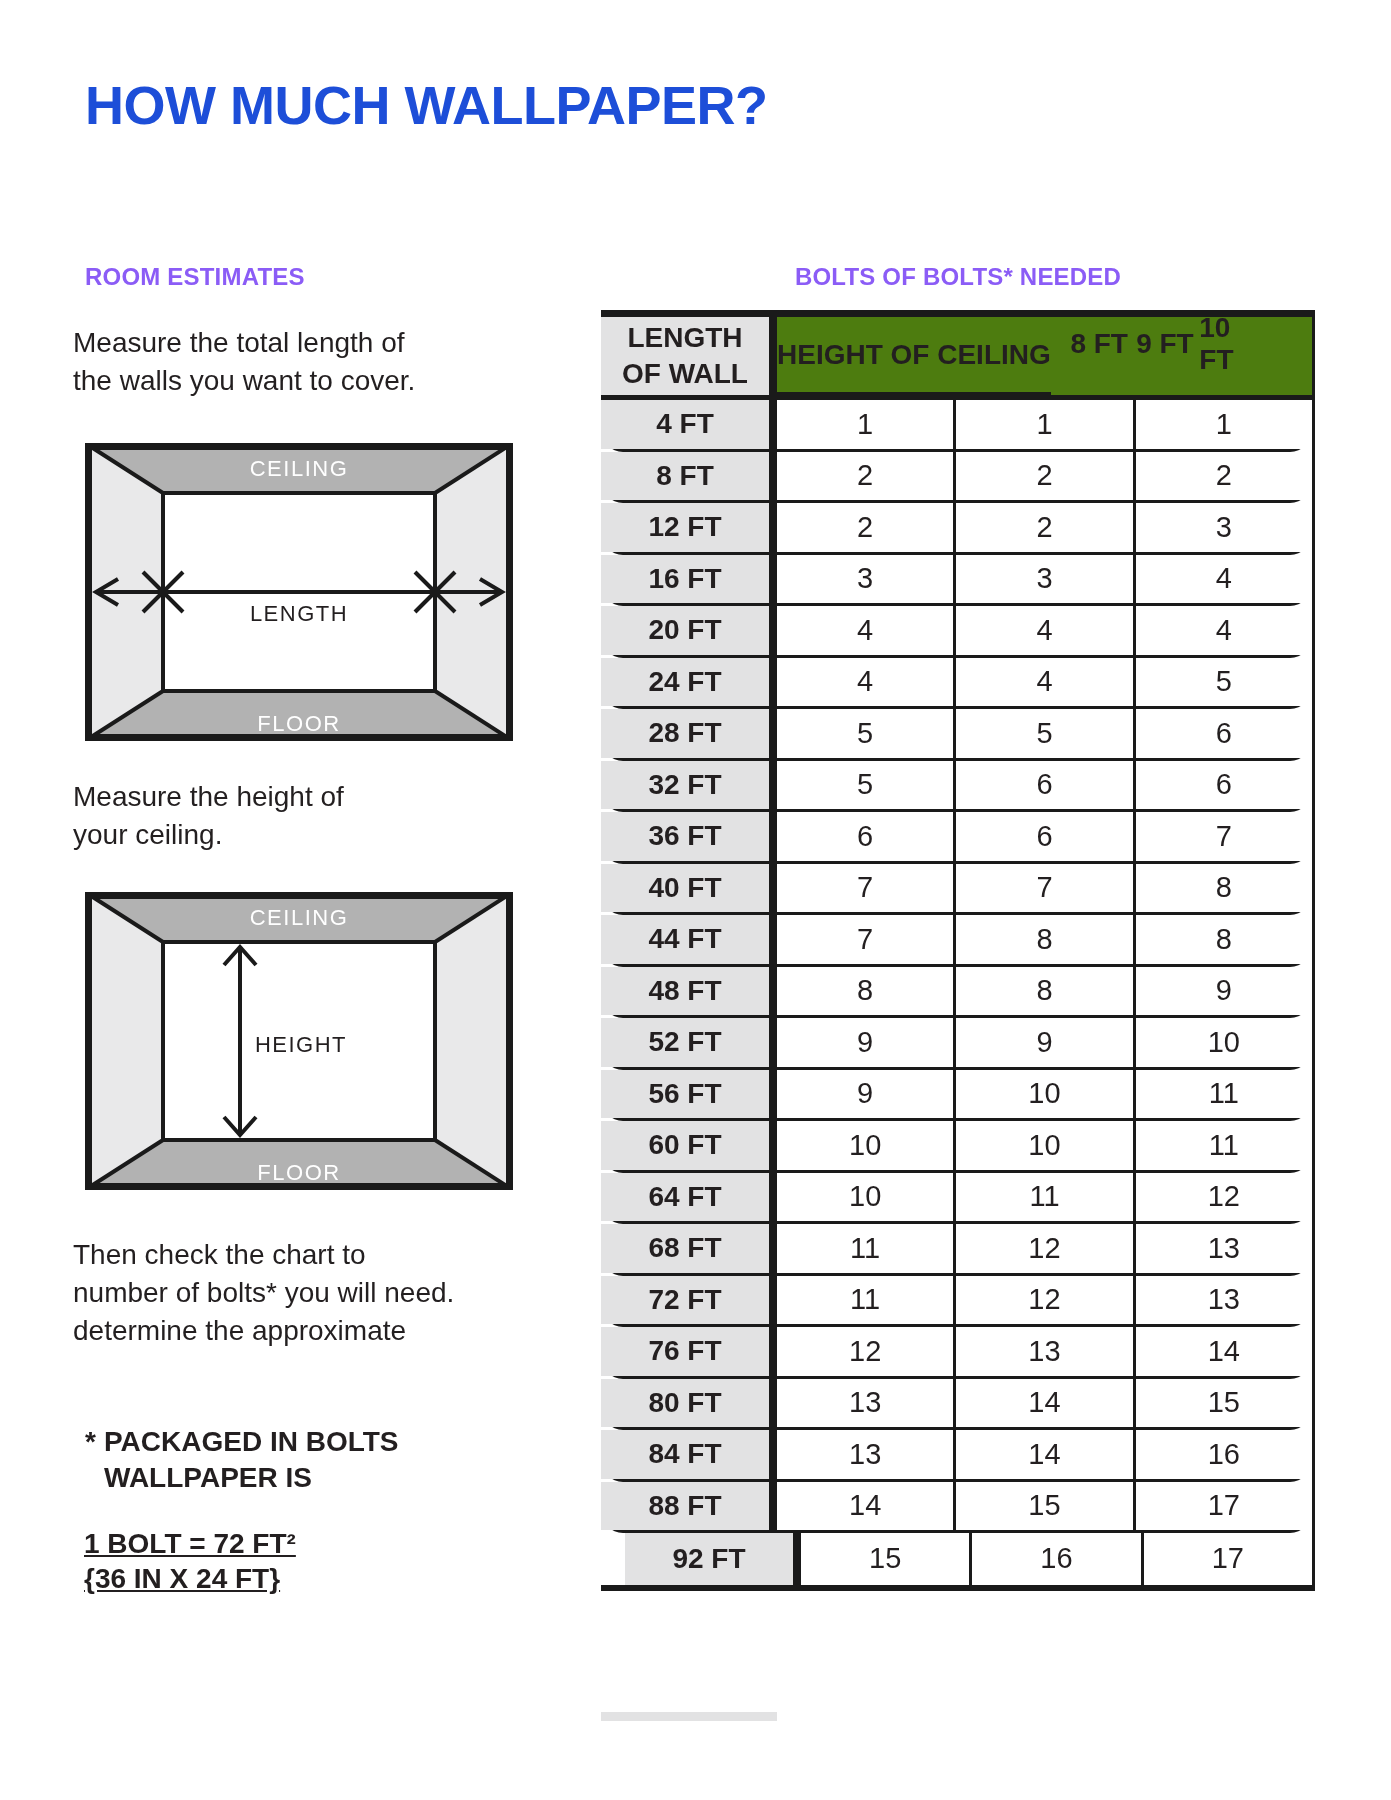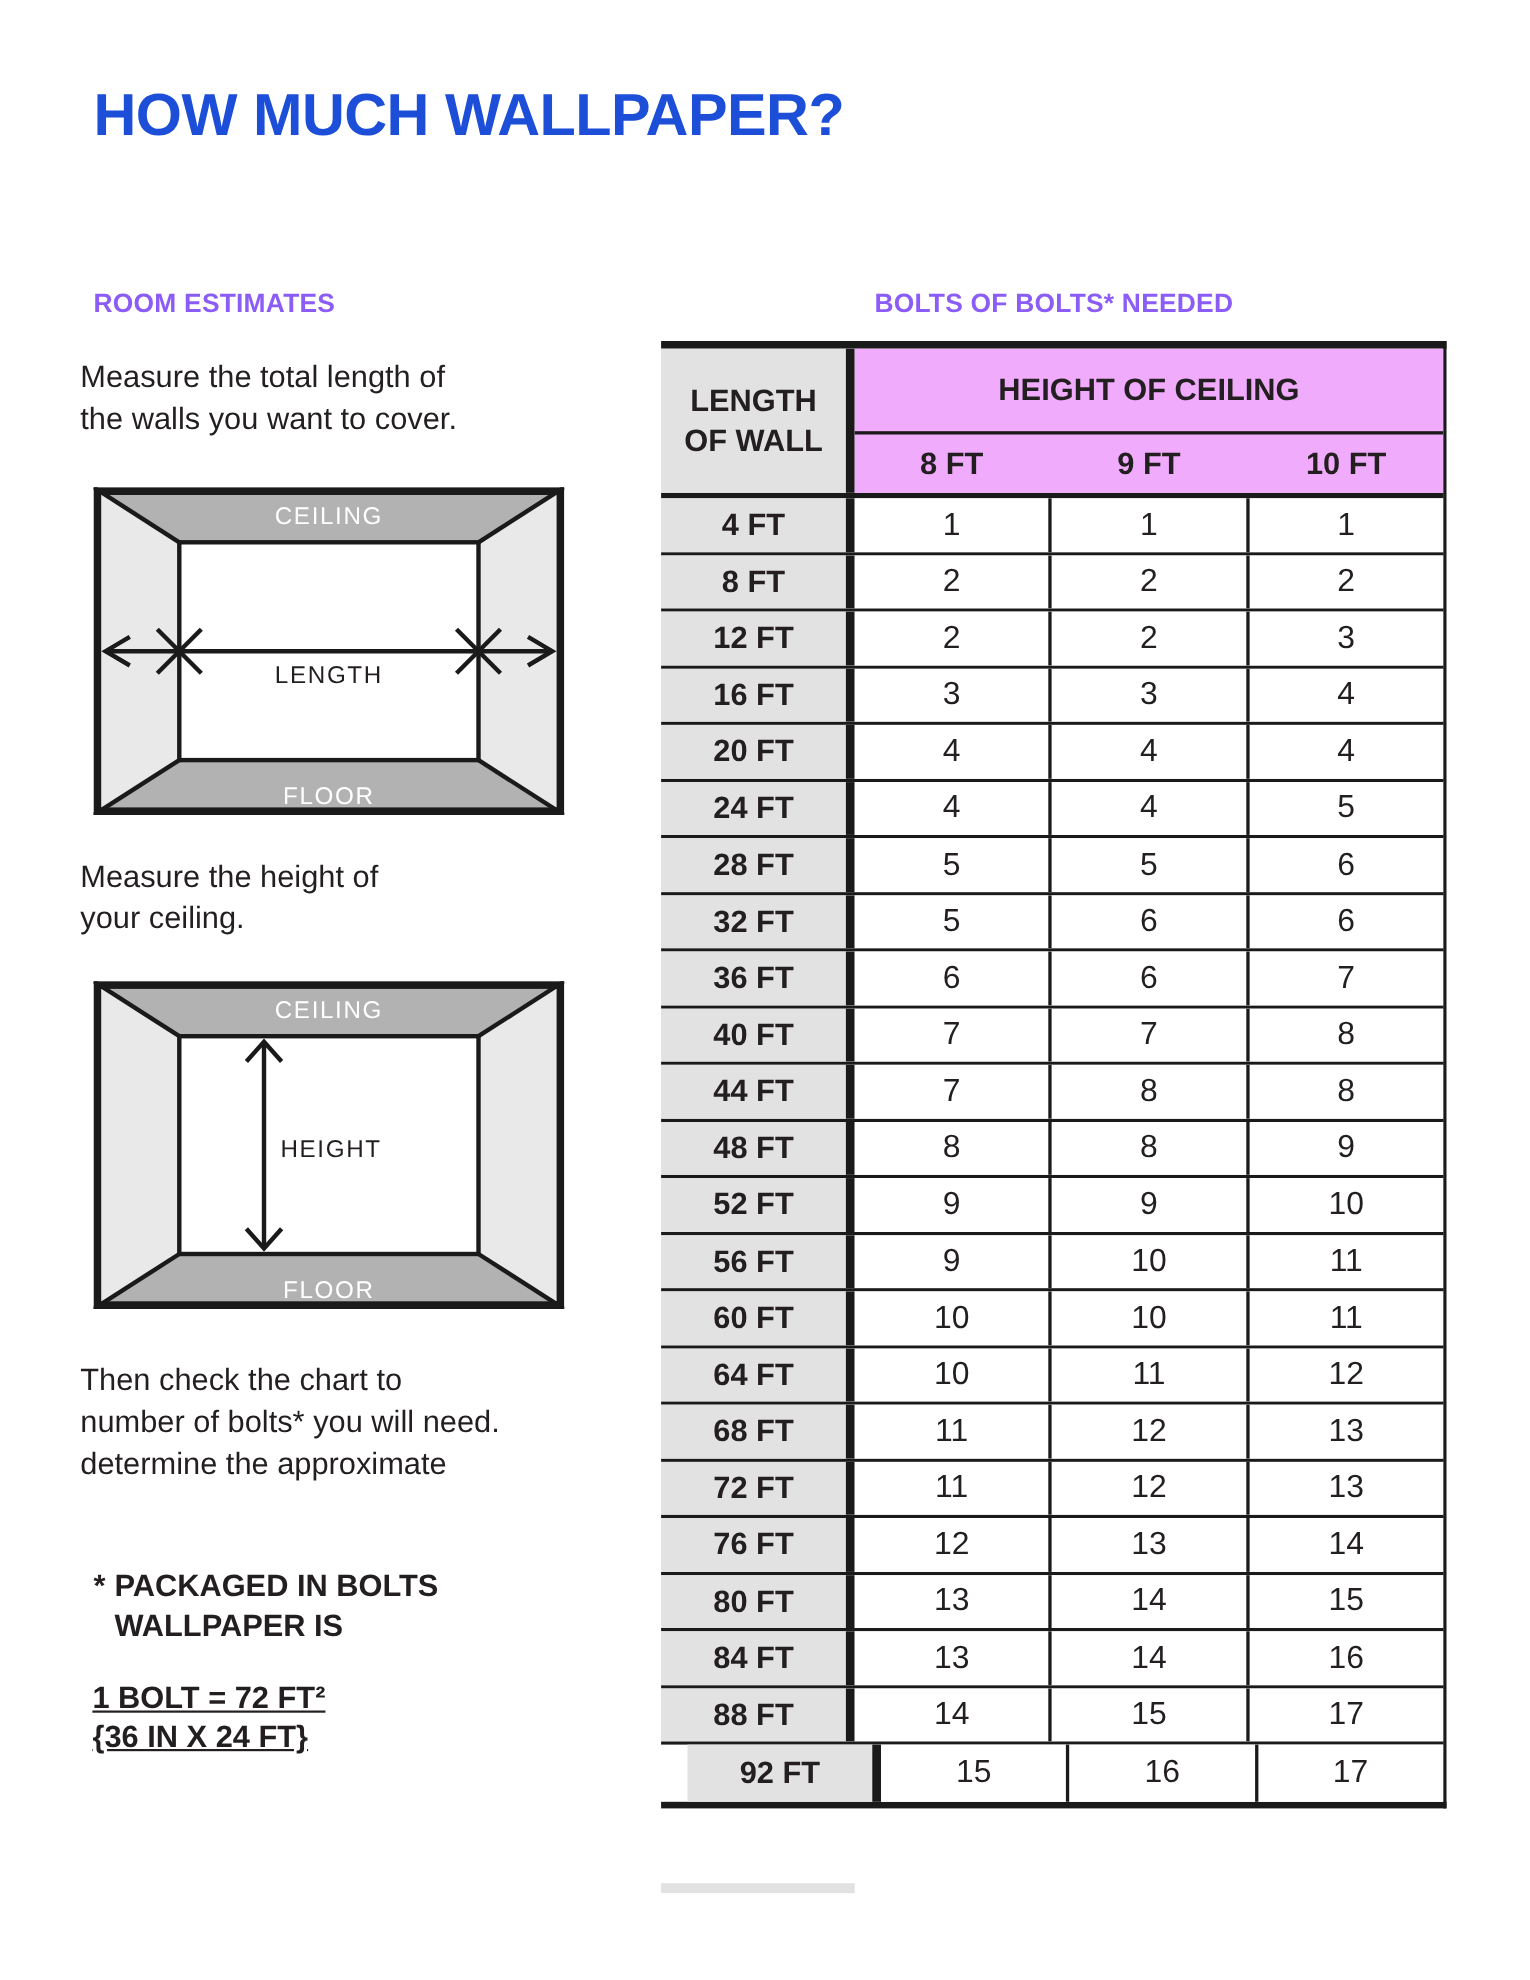--- a/index.html
+++ b/index.html
@@ -56,34 +56,34 @@
     border-right: 3px solid #1a1a1a;
     background: #ffffff;
   }
   .thead { display: flex; border-bottom: 5px solid #1a1a1a; }
   .col1-head {
     width: 176px; border-right: 8px solid #1a1a1a;
     background: #e2e2e3;
     display: flex; flex-direction: column; justify-content: center; align-items: center;
     font-size: 28px; font-weight: bold; line-height: 36px;
   }
-  .right-head { flex: 1 1 0; display: flex; flex-direction: column; background: #f0abfc; }
+  .right-head { flex: 1 1 0; display: flex; flex-direction: row; background: #4d7c0f; gap: 17px; }
   .span-head {
     height: 78px; border-bottom: 3px solid #1a1a1a;
     display: flex; align-items: center; justify-content: center;
     font-size: 28px; font-weight: bold;
   }
   .sub-row { height: 53px; display: flex; }
   .sub-cell {
     flex: 1 1 0; display: flex; align-items: center; justify-content: center;
     font-size: 28px; font-weight: bold;
   }
   .sub-cell + .sub-cell { border-left: 3px solid transparent; }
 
-  .trow { display: flex; height: 51.5px; border-bottom: 3px solid #1a1a1a; }
+  .trow { display: flex; height: 51.5px; border-bottom: 3px solid #1a1a1a; border-radius: 22px; }
   .trow:last-child { border-bottom: none; padding-left: 24px; }
   .label-cell {
     width: 176px; border-right: 8px solid #1a1a1a;
     background: #e2e2e3;
     display: flex; align-items: center; justify-content: center;
     font-size: 28px; font-weight: bold;
   }
   .data-cell {
     flex: 1 1 0; background: #ffffff;
     display: flex; align-items: center; justify-content: center;

